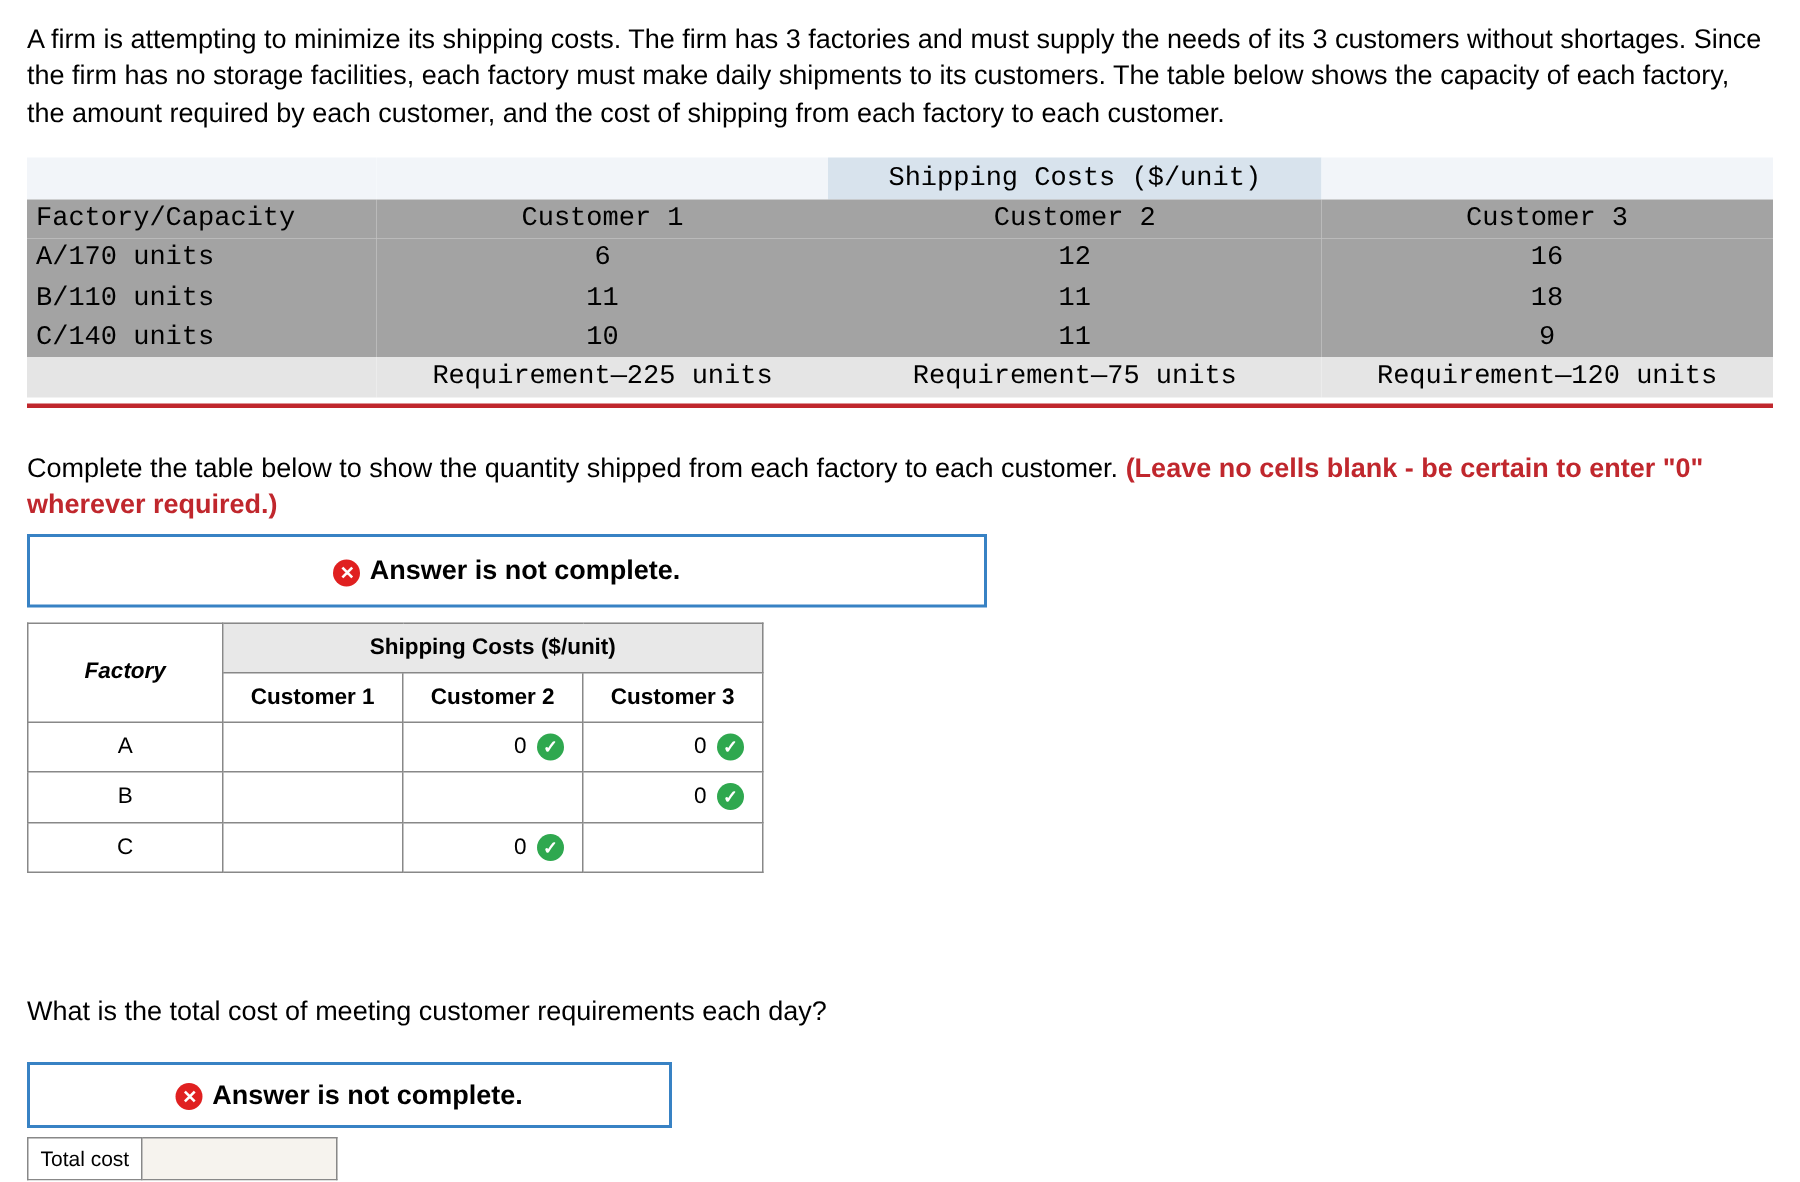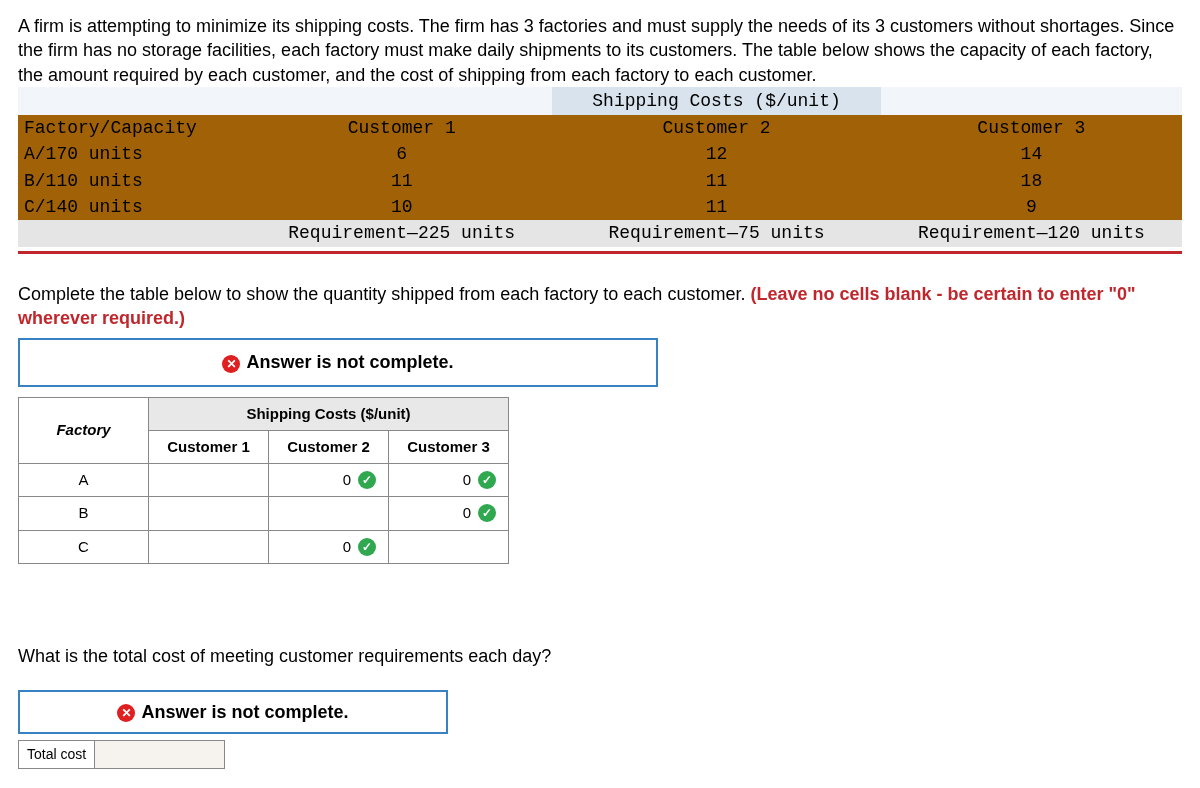--- a/index.html
+++ b/index.html
@@ -3,33 +3,33 @@
 <meta charset="utf-8">
 <style>
   * { box-sizing: border-box; }
   body {
     font-family: Arial, Helvetica, sans-serif;
     font-size: 18px;
     color: #000;
     margin: 14px 18px;
     line-height: 1.35;
   }
-  .problem-text { }
+  .problem-text { margin-bottom: 18px; }
   .mono { font-family: "Courier New", monospace; font-size: 18px; }
   .shipping-table {
     border-collapse: collapse;
     width: 100%;
     margin-bottom: 4px;
   }
   .shipping-table thead tr.group th {
     background: #d8e3ed;
     font-weight: normal;
     padding: 2px 6px;
   }
-  .shipping-table tbody tr { background: #a16207; }
+  .shipping-table tbody tr { background: #a3a3a3; }
   .shipping-table tbody tr:last-child { background: #e5e5e5; }
   .shipping-table td, .shipping-table th { padding: 1px 6px; vertical-align: top; }
   .shipping-table .left { text-align: left; }
   .shipping-table .center { text-align: center; }
   .red-bar { height: 3px; background: #c0272d; width: 100%; margin-bottom: 28px; }
 
   .instruction { margin-bottom: 8px; }
   .red-bold { color: #c0272d; font-weight: bold; }
 
   .answer-banner {
@@ -138,21 +138,21 @@
     <tr>
       <td class="left">Factory/Capacity</td>
       <td class="center">Customer 1</td>
       <td class="center">Customer 2</td>
       <td class="center">Customer 3</td>
     </tr>
     <tr>
       <td class="left">A/170 units</td>
       <td class="center">6</td>
       <td class="center">12</td>
-      <td class="center">14</td>
+      <td class="center">16</td>
     </tr>
     <tr>
       <td class="left">B/110 units</td>
       <td class="center">11</td>
       <td class="center">11</td>
       <td class="center">18</td>
     </tr>
     <tr>
       <td class="left">C/140 units</td>
       <td class="center">10</td>

